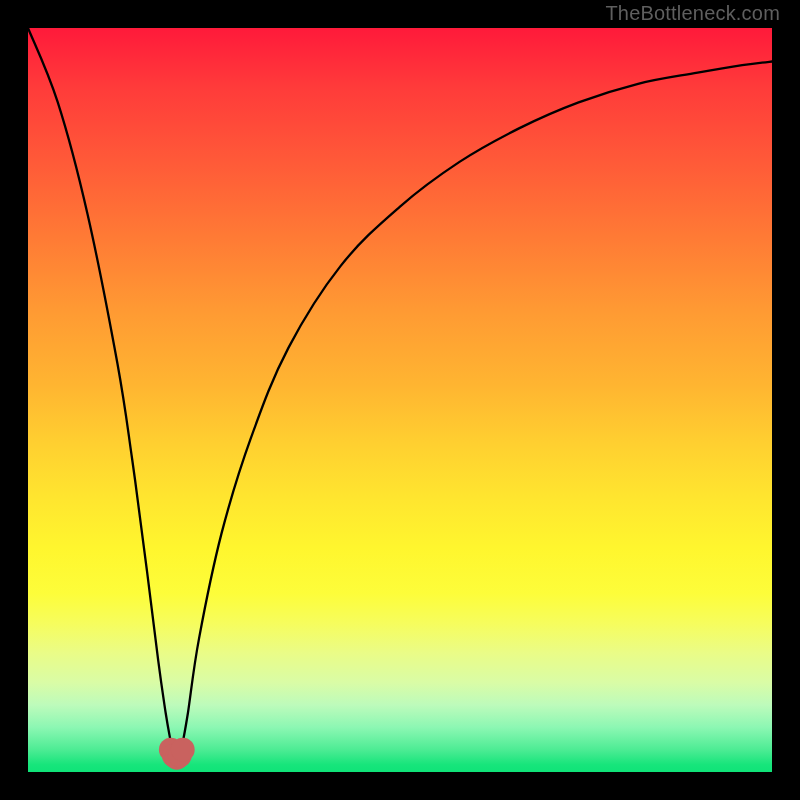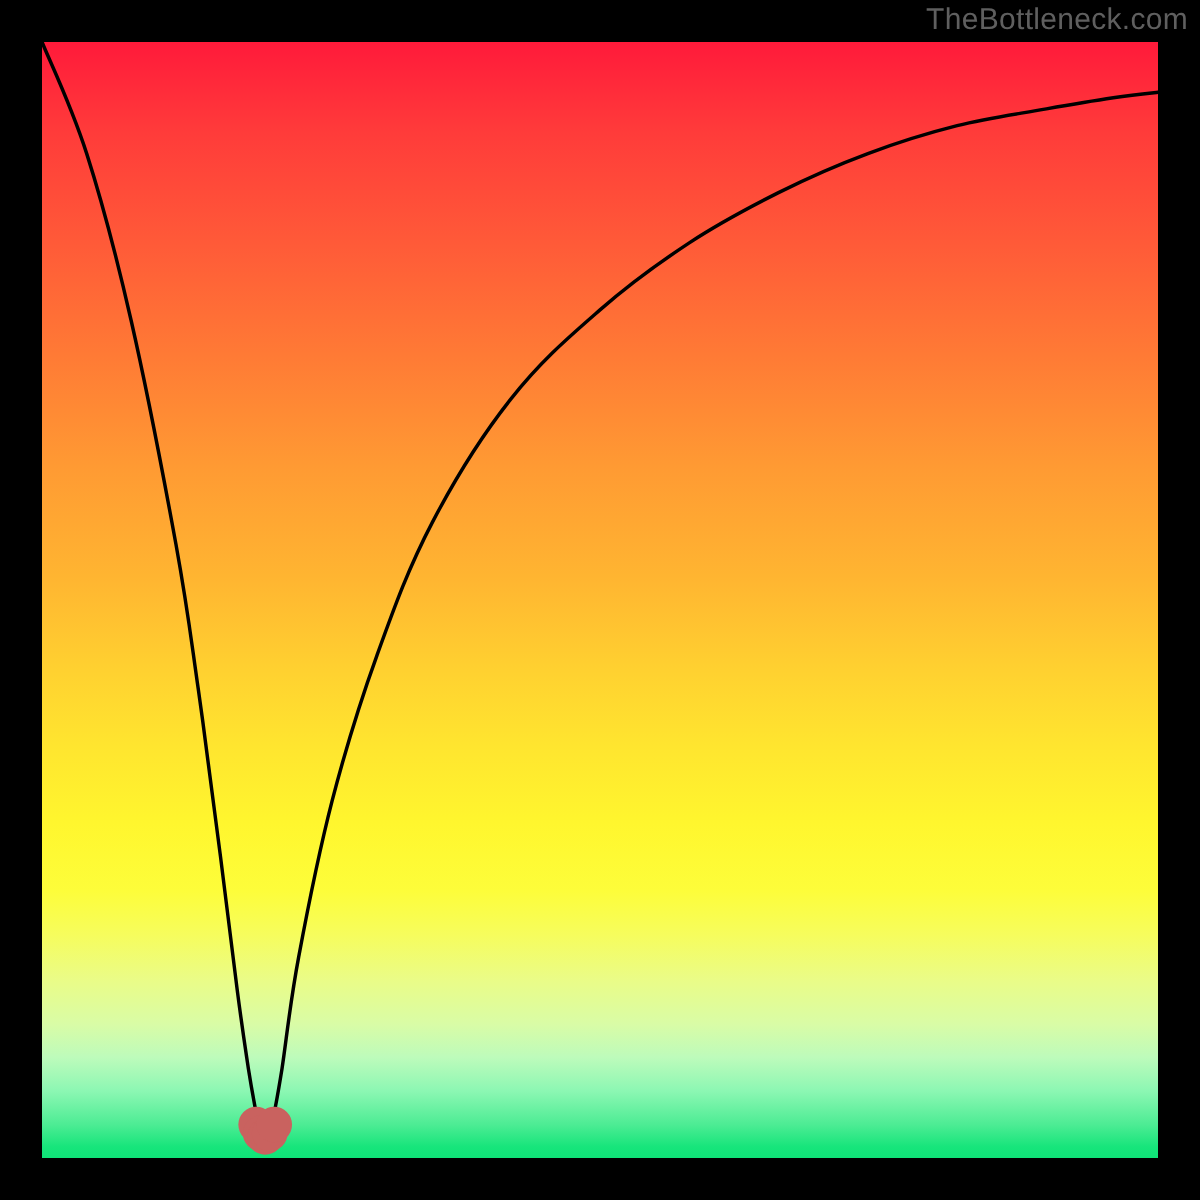--- a/index.html
+++ b/index.html
@@ -49,21 +49,21 @@
     position: absolute;
     left: 0;
     top: 0;
     width: 744px;
     height: 744px;
     overflow: visible;
   }
   .watermark {
     position: absolute;
     top: 2px;
-    right: 8px;
+    right: 20px;
     font: 500 20px Arial, Helvetica, sans-serif;
     color: #5f5f5f;
     letter-spacing: 0.2px;
     user-select: none;
   }
 </style>
 </head>
 <body>
 
 <div class="frame">

